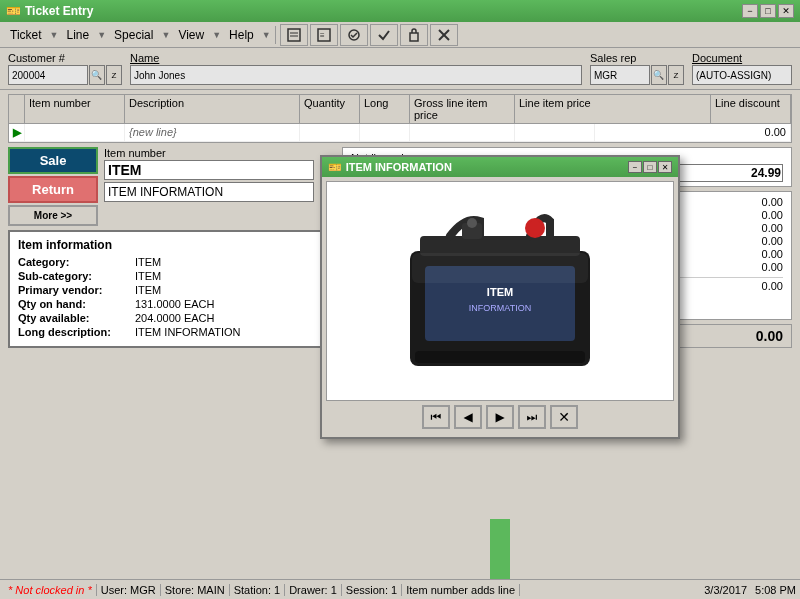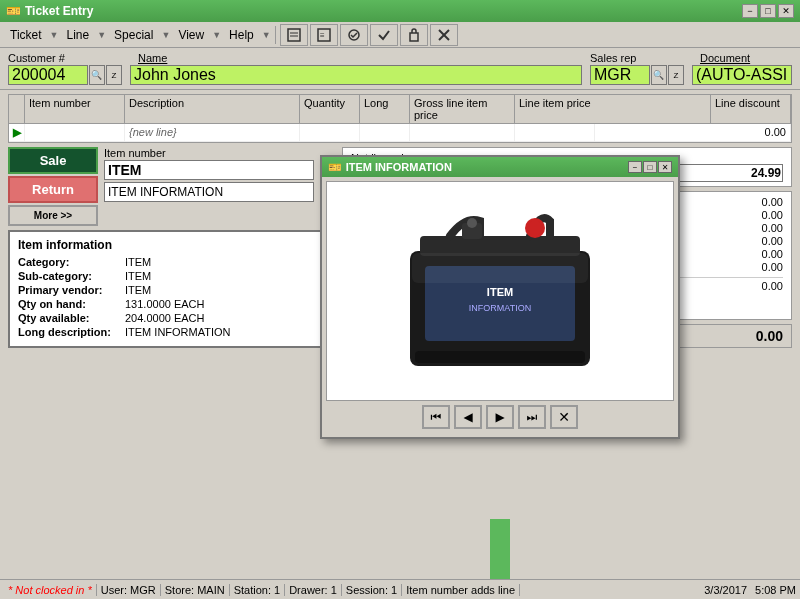--- a/index.html
+++ b/index.html
@@ -93,31 +93,31 @@
     }
     .field-group {
       display: flex;
       flex-direction: column;
       gap: 1px;
     }
     .field-label {
       font-size: 11px;
       color: #000;
     }
-    .field-label u { text-decoration: underline; margin-left: 8px; }
+    .field-label u { text-decoration: underline; }
     .field-row {
       display: flex;
       align-items: center;
       gap: 1px;
     }
     .field-input {
-      background: #bef264;
+      background: #e5e5e5;
       border: 1px solid #777;
       padding: 1px 3px;
-      font-size: 16px;
+      font-size: 10px;
       height: 20px;
     }
     .field-btn {
       background: #d4d0c8;
       border: 1px solid #777;
       width: 16px;
       height: 20px;
       font-size: 9px;
       cursor: pointer;
       display: flex;
@@ -155,21 +155,21 @@
     }
     .row-indicator {
       color: green;
       font-weight: bold;
     }
     .new-line-cell {
       color: #666;
       font-style: italic;
     }
     .sale-btn {
-      background: #14532d;
+      background: #0c4a6e;
       border: 2px solid #4a9e4a;
       color: white;
       font-weight: bold;
       font-size: 13px;
       padding: 4px 12px;
       cursor: pointer;
       text-align: center;
     }
     .return-btn {
       background: #e07070;
@@ -214,21 +214,21 @@
       margin-top: 4px;
     }
     .item-info-title {
       font-weight: bold;
       font-size: 12px;
       color: #000;
       margin-bottom: 4px;
     }
     .info-row {
       display: flex;
-      gap: 7px;
+      gap: 17px;
       margin-bottom: 2px;
     }
     .info-label {
       font-weight: bold;
       font-size: 11px;
       width: 100px;
       color: #000;
     }
     .info-value {
       font-size: 11px;

